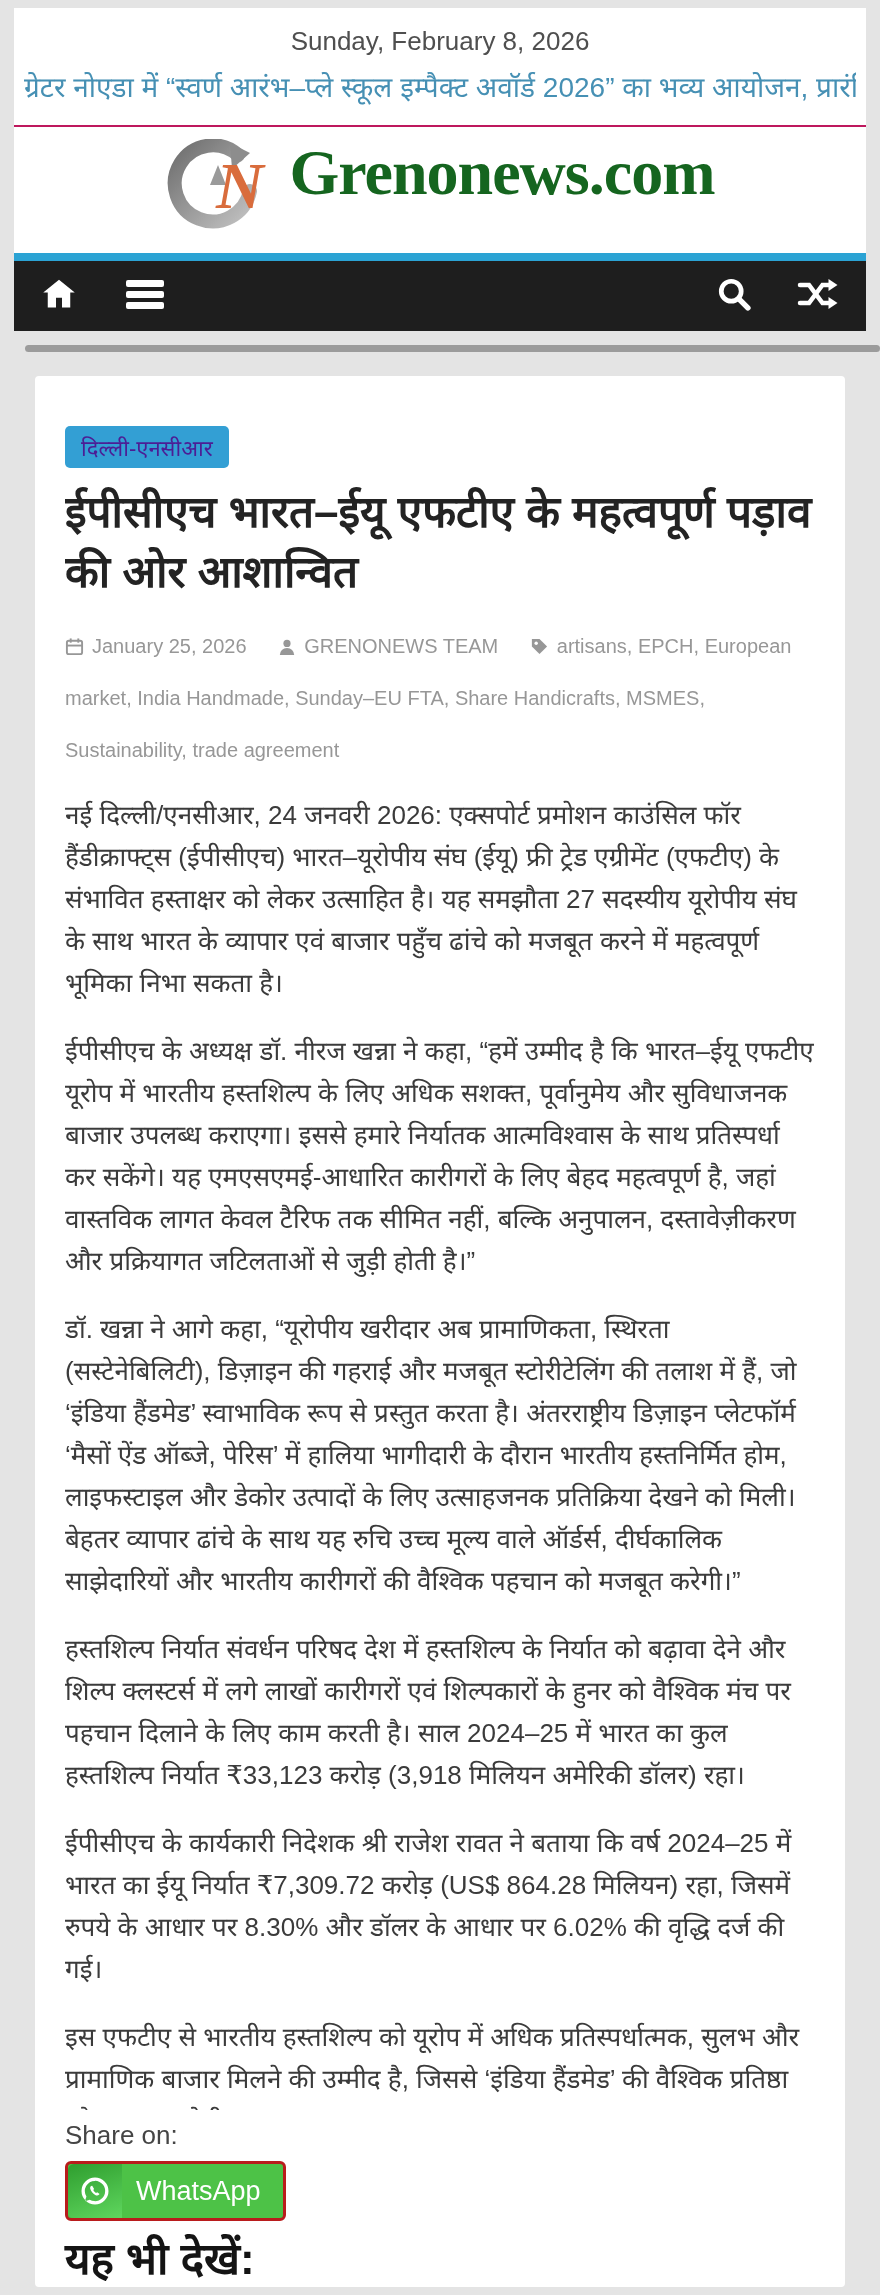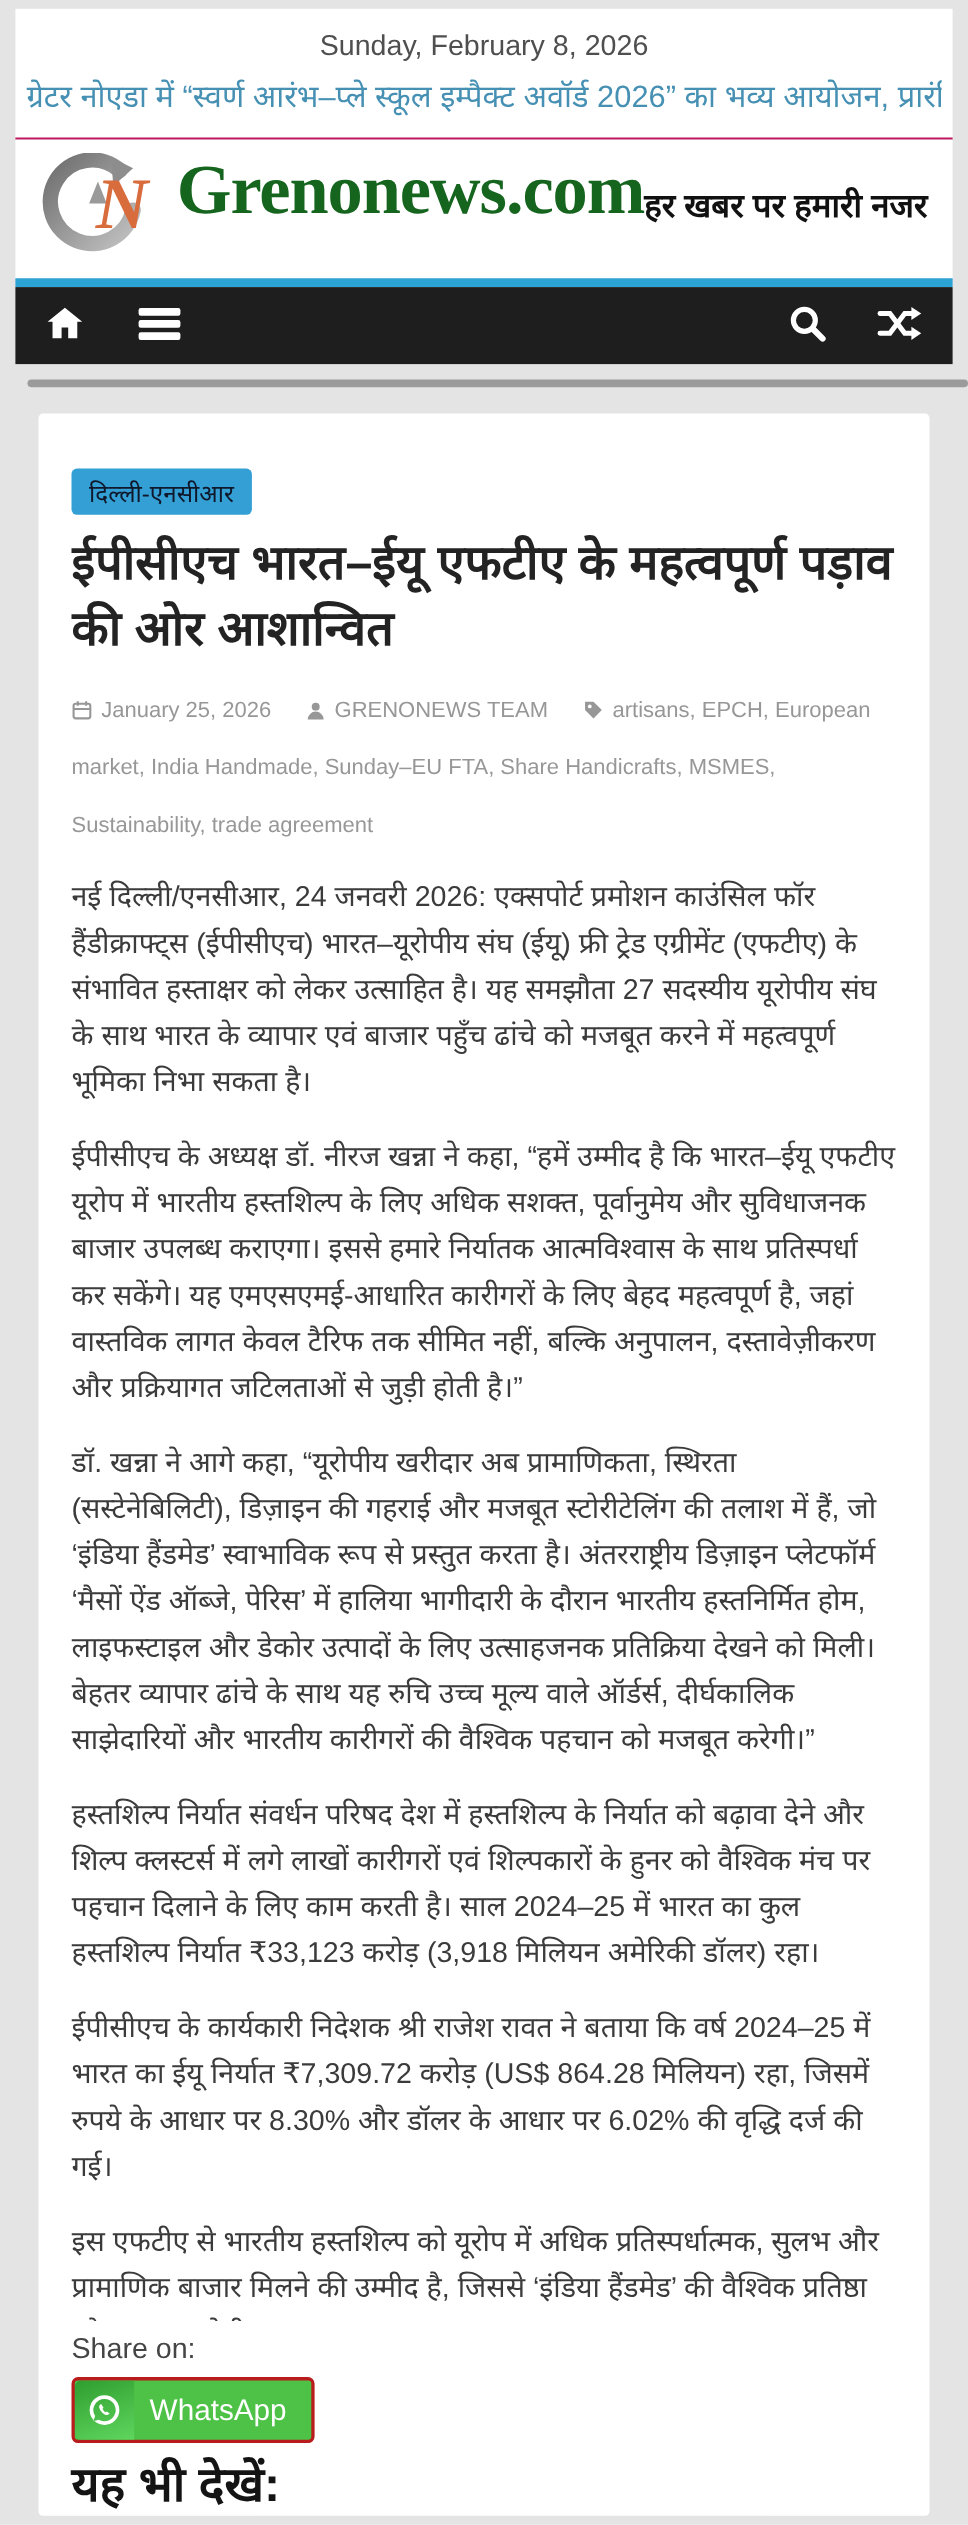--- a/index.html
+++ b/index.html
@@ -14,37 +14,37 @@
   .latest-row { margin-top:10px; font-size:27px; font-weight:bold; color:#3a3a3a; }
   .latest-badge { display:inline-block; width:30px; height:18px; background:#e8342a; border-radius:2px; margin-left:10px; vertical-align:middle; }
   .ticker-row { margin-top:10px; height:44px; overflow:hidden; white-space:nowrap; }
   .ticker-link { font-size:28px; color:#4690b4; text-decoration:none; }
 
   
   .header { background:#fff; padding:12px 0 14px; display:flex; justify-content:center; }
   .logo { display:flex; align-items:flex-start; cursor:pointer; }
   .logo-mark { width:104px; height:100px; position:relative; flex:0 0 auto; }
   .logo-n { position:absolute; right:6px; top:14px; font-family:"Liberation Serif","DejaVu Serif",serif; font-style:italic; font-weight:bold; font-size:66px; color:#d96c3c; line-height:1; }
-  .logo-textcol { display:flex; flex-direction:row; margin-left:20px;align-items:center; }
+  .logo-textcol { display:flex; flex-direction:column; margin-left:20px;align-items:center; }
   .logo-text { font-family:"Liberation Serif","DejaVu Serif",serif; font-weight:bold; font-size:64px; color:#15651f; line-height:1.05; letter-spacing:-1px; }
   .logo-tagline { font-size:30px; font-weight:bold; color:#111; align-self:flex-end; margin-top:6px; }
 
   .accent-stripe { height:8px; background:#2ba3d4; }
 
   
   .nav { height:70px; background:#1e1e1e; display:flex; align-items:center; padding:0 26px; }
   .nav-left { display:flex; gap:46px; align-items:center; }
   .nav-right { margin-left:auto; display:flex; gap:44px; align-items:center; }
   .nav-btn { display:flex; align-items:center; justify-content:center; cursor:pointer; }
 
   .hscroll { height:7px; background:#9b9b9b; border-radius:4px; margin:14px -14px 0 11px; }
 
   
   .card { background:#fff; border-radius:4px; margin:24px 21px 0; padding:50px 30px 0; }
-  .cat-badge { display:inline-block; background:#339fd4; color:#0f172a; font-size:22px; padding:6px 16px; border-radius:5px; text-decoration:none; }
+  .cat-badge { display:inline-block; background:#339fd4; color:#4c1d95; font-size:22px; padding:6px 16px; border-radius:5px; text-decoration:none; }
   .title { margin-top:14px; font-size:44px; line-height:60px; font-weight:700; color:#232323; height:122px; overflow:hidden; }
   .meta { margin-top:16px; font-size:20px; line-height:52px; color:#979797; height:156px; overflow:hidden; }
   .meta a { color:#979797; text-decoration:none; }
   .meta .micon { vertical-align:-3px; margin-right:8px; }
   .meta .mgroup { margin-right:26px; }
   .article-body { margin-top:18px; height:1316px; overflow:hidden; }
   .article-body p { font-size:26px; line-height:42px; color:#3b3b3b; margin-bottom:26px; }
   .share-label { margin-top:10px; font-size:26px; color:#454545; }
   .wa-btn { margin-top:10px; display:inline-flex; align-items:center; background:#4dc247; border-radius:6px; overflow:hidden; cursor:pointer; border:3px solid #b91c1c; }
   .wa-iconbox { width:54px; height:54px; background:linear-gradient(160deg,#2f9e2f,#5fd65e); display:flex; align-items:center; justify-content:center; border-radius:6px 0 0 6px; }
@@ -75,21 +75,20 @@
               </linearGradient>
             </defs>
             <path d="M72 16 A38 38 0 1 0 84 52" fill="none" stroke="url(#gGrad)" stroke-width="14" stroke-linecap="round"></path>
             <polygon points="64,4 84,14 66,30" fill="#8d8d8d"></polygon>
             <polygon points="44,46 52,26 60,46" fill="#9a9a9a"></polygon>
           </svg>
           <span class="logo-n">N</span>
         </div>
         <div class="logo-textcol">
           <div class="logo-text">Grenonews.com</div>
-          <div class="logo-tagline">हर खबर पर हमारी नजर</div>
         </div>
       </div>
     </div>
 
     <div class="accent-stripe"></div>
 
     <div class="nav">
       <div class="nav-left">
         <div class="nav-btn">
           <span>

